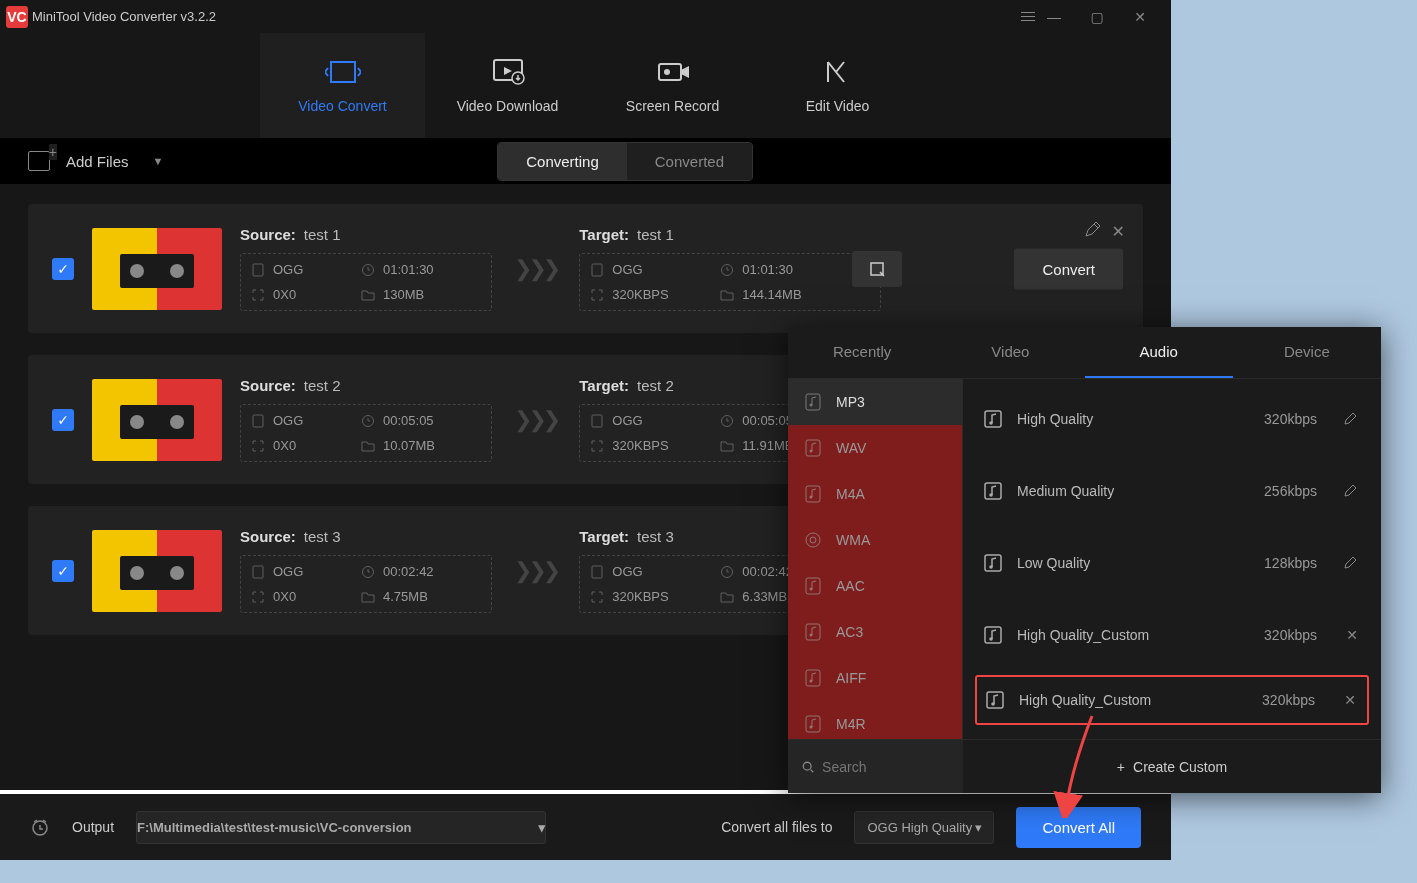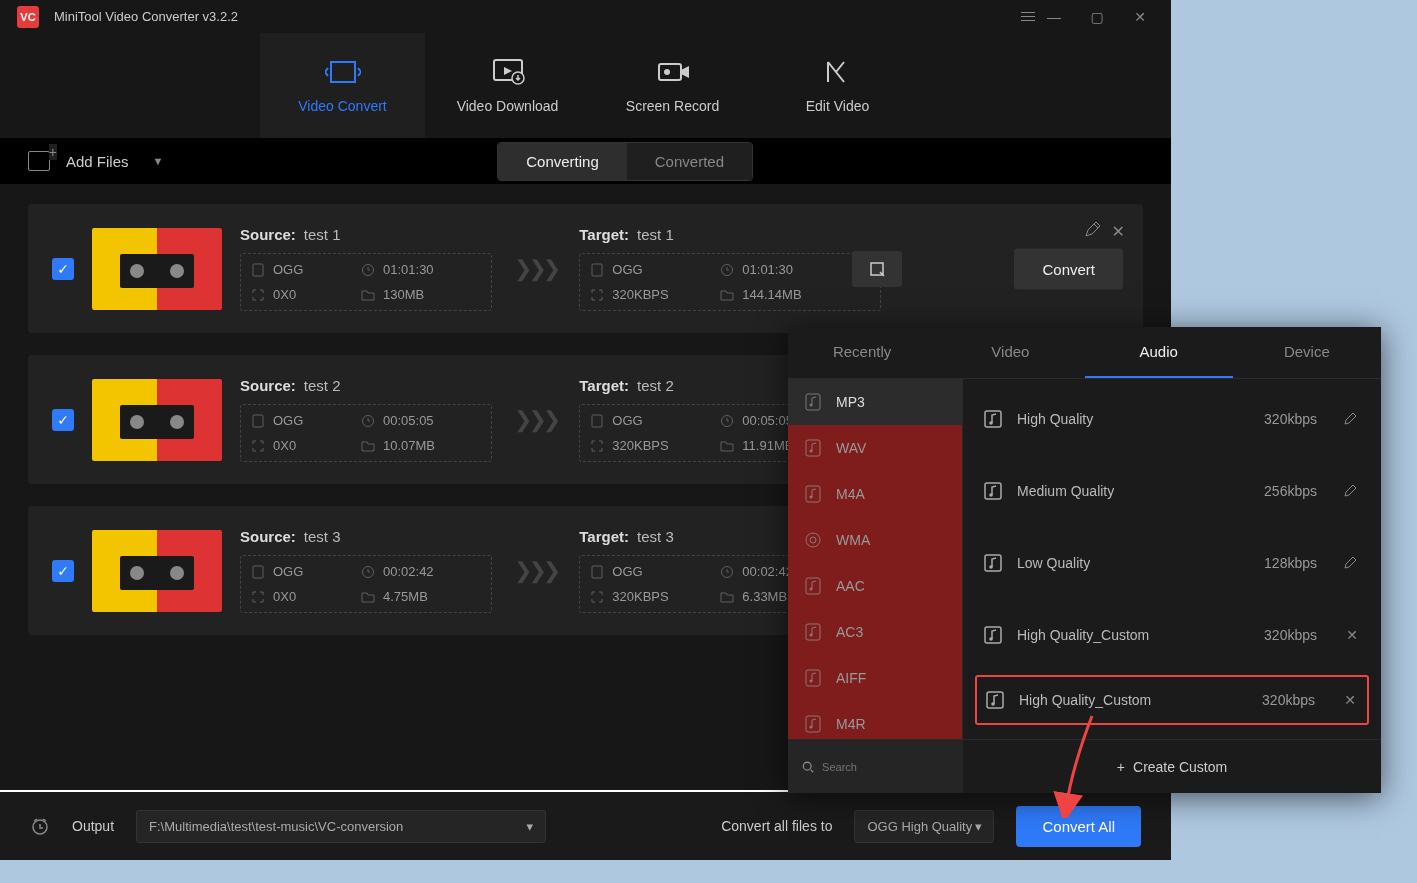--- a/index.html
+++ b/index.html
@@ -1,19 +1,19 @@
 <!DOCTYPE html>
 <html><head>
 <meta charset="utf-8">
 <style>
 * { margin: 0; padding: 0; box-sizing: border-box; font-family: -apple-system, BlinkMacSystemFont, "Segoe UI", Arial, sans-serif; }
 body { background: #aec8e0; width: 1417px; height: 883px; overflow: hidden; position: relative; }
 .app { position: absolute; left: 0; top: 0; width: 1171px; height: 860px; background: #171717; color: #aaa; display: flex; flex-direction: column; }
 .titlebar { height: 33px; display: flex; align-items: center; padding: 0 2px; }
-.app-icon { width: 22px; height: 22px; background: #e63b3b; border-radius: 3px; margin: 0 15px; display: flex; align-items: center; justify-content: center; color: #fff; font-weight: bold; font-size: 11px; }
+.app-icon { width: 22px; height: 22px; background: #e63b3b; border-radius: 3px; margin: 0 4px; display: flex; align-items: center; justify-content: center; color: #fff; font-weight: bold; font-size: 14px; }
 .title-text { color: #ccc; font-size: 13px; flex: 1; }
 .win-controls { display: flex; gap: 25px; padding-right: 20px; color: #888; font-size: 14px; }
 .win-btn { cursor: pointer; width: 18px; text-align: center; }
 .hamburger { display: flex; flex-direction: column; gap: 3px; width: 14px; margin-right: 10px; cursor: pointer; }
 .hamburger span { height: 1px; background: #888; }
 .top-tabs { height: 105px; display: flex; justify-content: flex-start; padding-left: 260px; gap: 0; }
 .top-tab { width: 165px; display: flex; flex-direction: column; align-items: center; justify-content: center; gap: 12px; cursor: pointer; color: #ccc; }
 .top-tab.active { background: #1f1f1f; color: #2f7af8; }
 .top-tab .ticon { width: 36px; height: 28px; display: flex; align-items: center; justify-content: center; }
 .top-tab .tlabel { font-size: 14px; }
@@ -41,24 +41,24 @@
 .block .hdr b { color: #ddd; font-weight: 600; margin-right: 8px; }
 .meta { border: 1px dashed #444; border-radius: 3px; padding: 8px 10px; display: grid; grid-template-columns: 110px 120px; row-gap: 10px; font-size: 13px; color: #999; }
 .meta.wide { grid-template-columns: 130px 150px; }
 .meta .cell { display: flex; align-items: center; gap: 8px; }
 .meta .ic { width: 14px; height: 14px; opacity: 0.6; }
 .arrows { color: #444; font-size: 22px; letter-spacing: -4px; margin: 0 4px; }
 .card-actions { position: absolute; right: 18px; top: 18px; display: flex; gap: 12px; color: #888; }
 .card-actions .x { cursor: pointer; }
 .convert-btn { position: absolute; right: 20px; top: 50%; transform: translateY(-50%); background: #333; color: #eee; border: none; padding: 12px 28px; font-size: 15px; border-radius: 3px; cursor: pointer; }
 .target-edit { position: absolute; left: 824px; top: 50%; transform: translateY(-50%); width: 50px; height: 36px; background: #333; border-radius: 3px; display: flex; align-items: center; justify-content: center; cursor: pointer; }
-.bottom { height: 70px; border-top: 2px solid #ffffff; display: flex; align-items: center; padding: 0 30px; gap: 22px; background: #1a1a1a; }
+.bottom { height: 70px; border-top: 4px solid #ffffff; display: flex; align-items: center; padding: 0 30px; gap: 22px; background: #1a1a1a; }
 .clock { color: #888; width: 20px; }
 .out-label { color: #ccc; font-size: 14px; }
-.out-path { background: #252525; border: 1px solid #333; border-radius: 3px; padding: 8px 12px; width: 410px; color: #aaa; font-size: 13px; display: flex; justify-content: space-between; align-items: center; }
+.out-path { background: #252525; border: 1px solid #333; border-radius: 3px; padding: 8px 0; width: 410px; color: #aaa; font-size: 13px; display: flex; justify-content: space-between; align-items: center; font-weight: bold; }
 .convert-all-label { margin-left: auto; font-size: 14px; color: #ccc; }
 .all-sel { background: #252525; border: 1px solid #333; border-radius: 3px; padding: 8px 12px; width: 140px; color: #aaa; font-size: 13px; display: flex; justify-content: space-between; }
 .convert-all { background: #2f7af8; color: #fff; border: none; padding: 12px 26px; font-size: 15px; border-radius: 4px; cursor: pointer; }
 .popup { position: absolute; left: 788px; top: 327px; width: 593px; height: 466px; background: #1b1b1b; display: flex; flex-direction: column; box-shadow: 0 4px 30px rgba(0,0,0,0.6); }
 .popup-tabs { height: 52px; display: flex; border-bottom: 1px solid #2a2a2a; }
 .ptab { flex: 1; display: flex; align-items: center; justify-content: center; color: #888; font-size: 15px; cursor: pointer; border-bottom: 2px solid transparent; text-align: right; }
 .ptab.active { color: #eee; border-bottom-color: #2f7af8; }
 .popup-body { flex: 1; display: flex; overflow: hidden; }
 .fmt-list { width: 175px; background: #7f1d1d; display: flex; flex-direction: column; overflow-y: auto; border-right: 1px solid #2a2a2a; }
 .fmt-list::-webkit-scrollbar { width: 8px; } .fmt-list::-webkit-scrollbar-thumb { background: #333; }
@@ -68,21 +68,21 @@
 .q-list { flex: 1; display: flex; flex-direction: column; padding: 4px 0; overflow-y: auto; }
 .q-list::-webkit-scrollbar { width: 8px; } .q-list::-webkit-scrollbar-thumb { background: #333; border-radius: 4px; }
 .q-item { padding: 0 20px; height: 72px; display: flex; align-items: center; gap: 14px; color: #bbb; font-size: 14px; cursor: pointer; }
 .q-item .qi { width: 20px; height: 20px; }
 .q-item .qn { flex: 1; }
 .q-item .qb { color: #999; margin-right: 12px; }
 .q-item .qa { color: #888; cursor: pointer; width: 18px; text-align: center; }
 .q-item.highlight { border: 2px solid #e44; border-radius: 3px; margin: 4px 12px; padding: 0 8px; height: 50px; }
 .popup-footer { display: flex; height: 54px; border-top: 1px solid #2a2a2a; }
 .search-box { width: 175px; padding: 10px 14px; display: flex; align-items: center; gap: 8px; background: #252525; }
-.search-box input { background: transparent; border: none; outline: none; color: #aaa; font-size: 11px; width: 100%; }
+.search-box input { background: transparent; border: none; outline: none; color: #aaa; font-size: 14px; width: 100%; }
 .create-custom { flex: 1; display: flex; align-items: center; justify-content: center; gap: 8px; color: #ccc; font-size: 14px; cursor: pointer; }
 .arrow-anno { position: absolute; left: 1052px; top: 708px; pointer-events: none; }
 </style>
 </head>
 <body>
 
 <div class="app">
   <div class="titlebar">
     <div class="app-icon">VC</div>
     <div class="title-text">MiniTool Video Converter v3.2.2</div>

